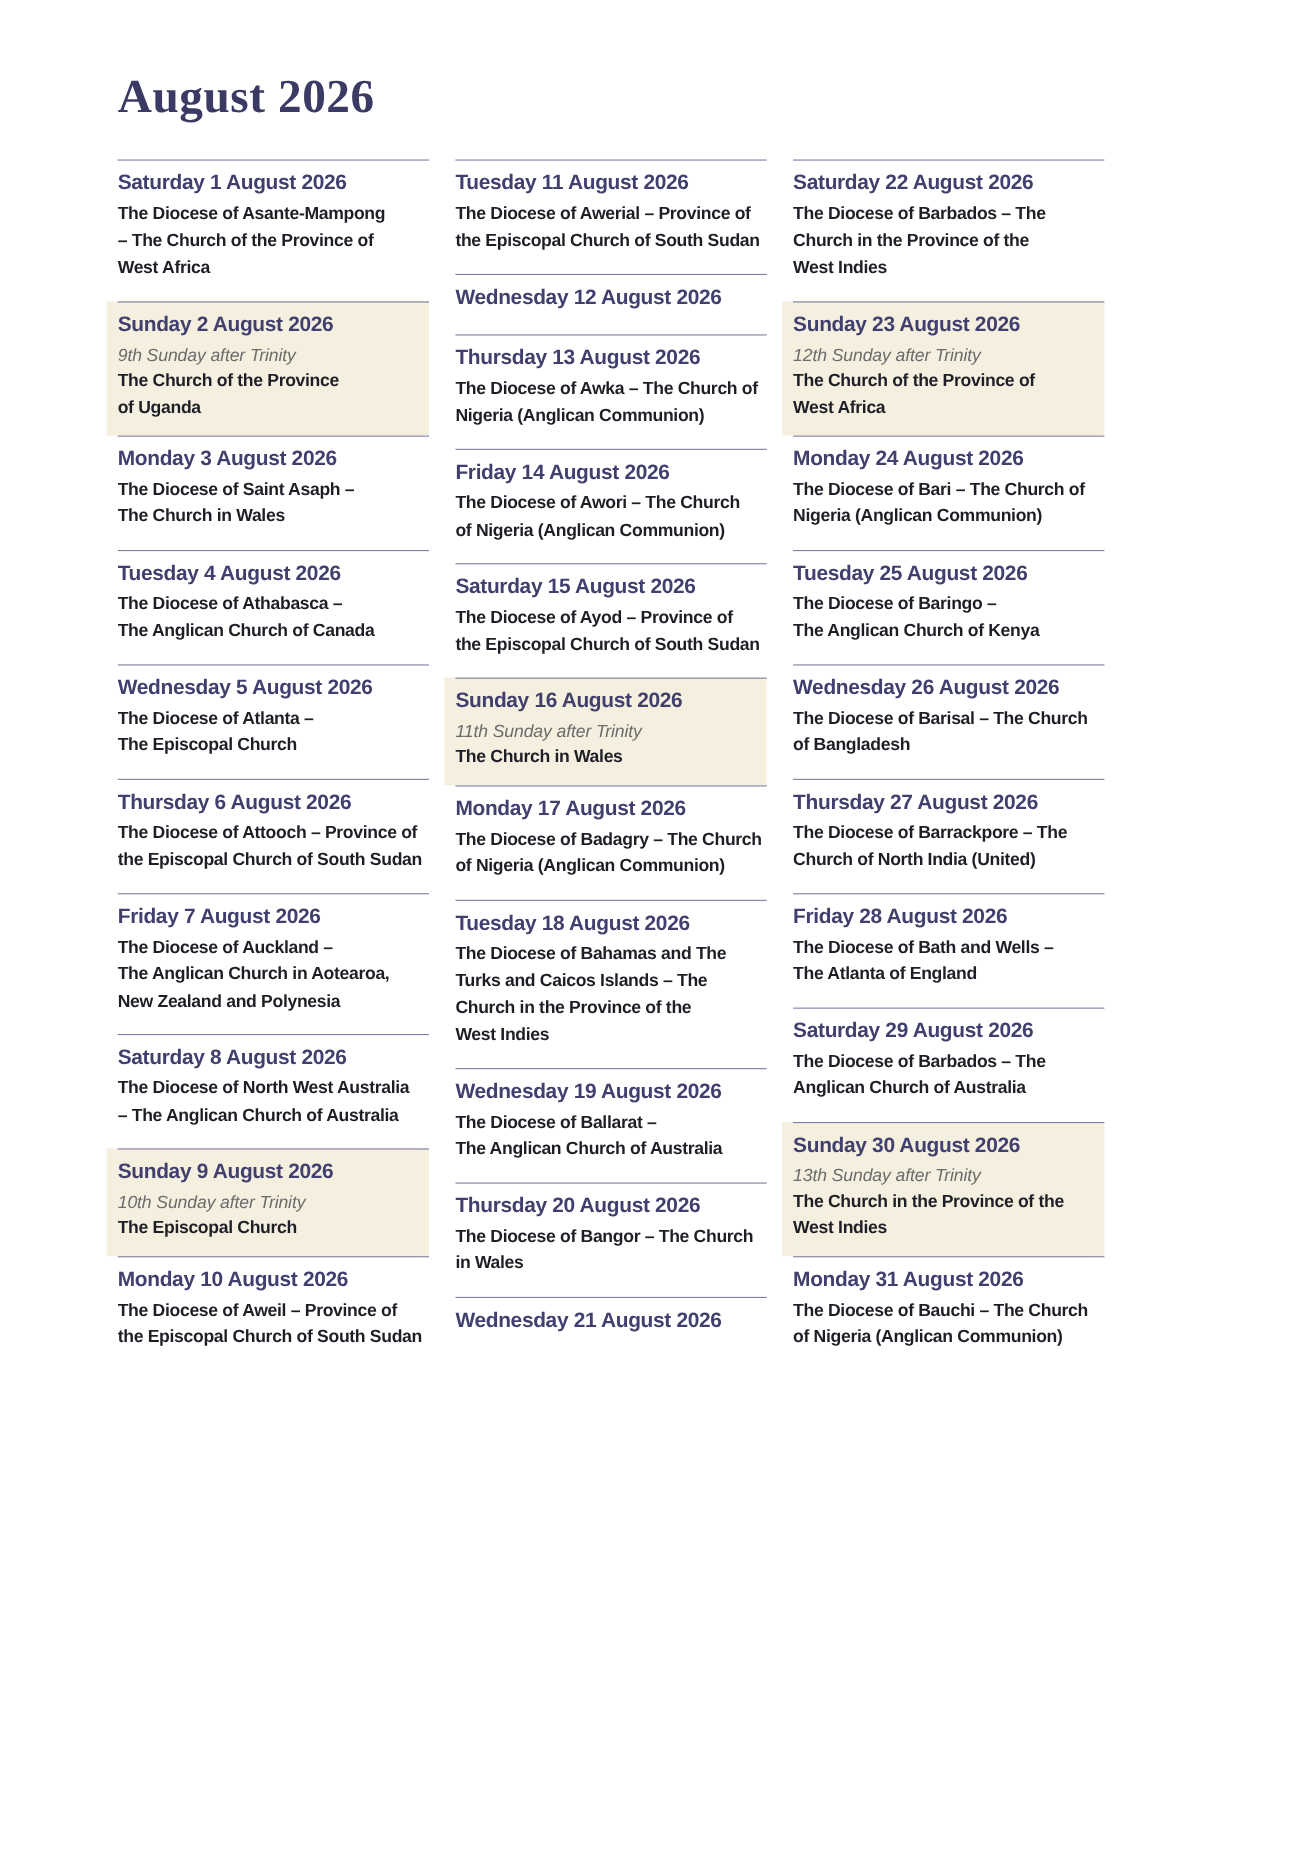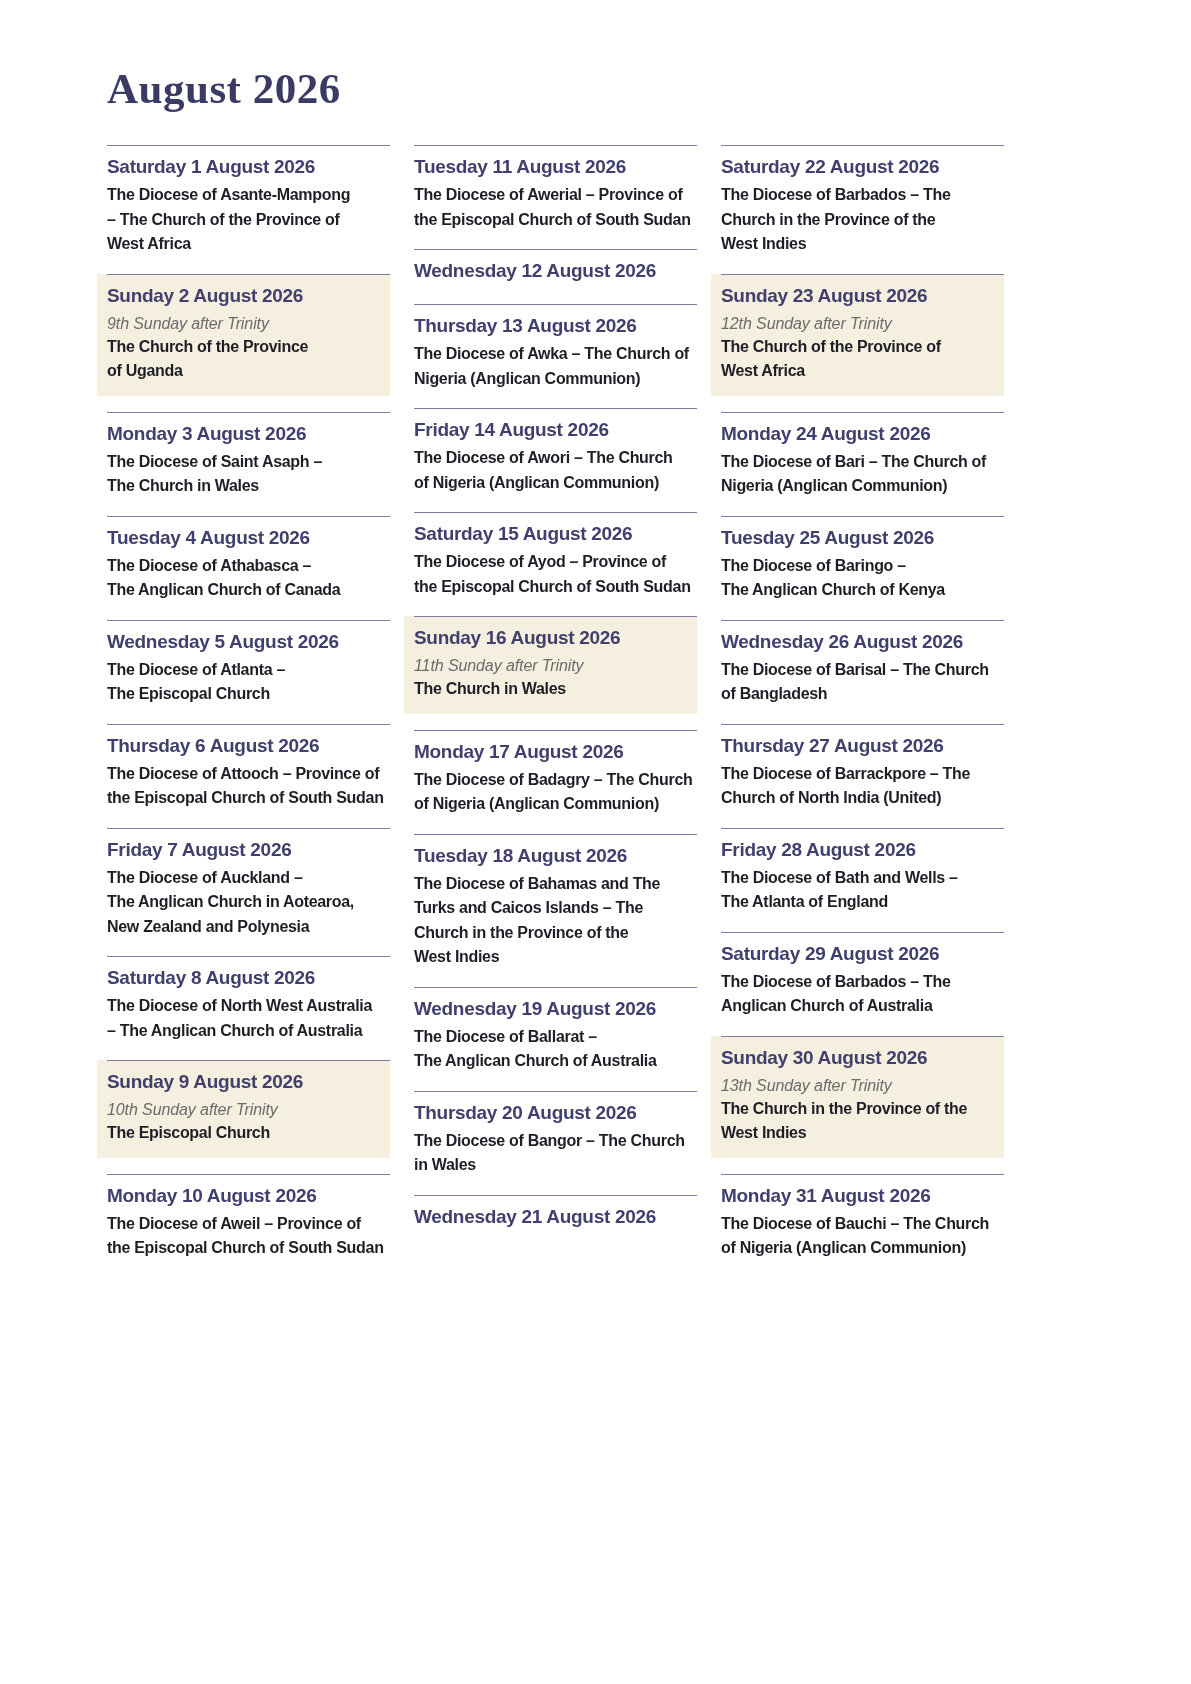--- a/index.html
+++ b/index.html
@@ -32,21 +32,21 @@
   }
   .column { width: 283px; flex: 0 0 283px; }
   .entry {
     border-top: 1px solid var(--c-rule, #7f7da2);
     padding: 8px 0 17px 0;
   }
   .entry.highlight {
     background: var(--c-sunday, #f4efdf);
     box-shadow: -10px 0 0 var(--c-sunday, #f4efdf);
     padding-bottom: 12px;
-    margin-bottom: 16px;
+    margin-bottom: 0;
   }
   .entry-heading {
     font-size: 19px;
     font-weight: 700;
     line-height: 26px;
     letter-spacing: -0.3px;
     color: var(--c-heading, #413f6e);
     margin-bottom: 3px;
     white-space: nowrap;
   }

